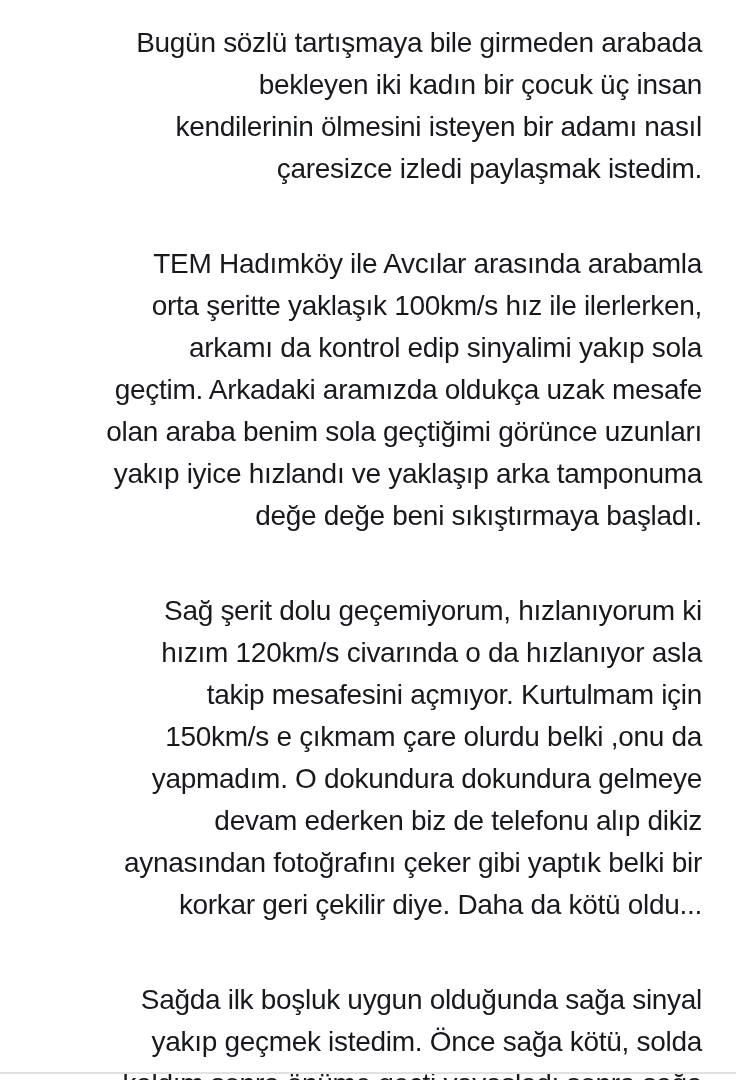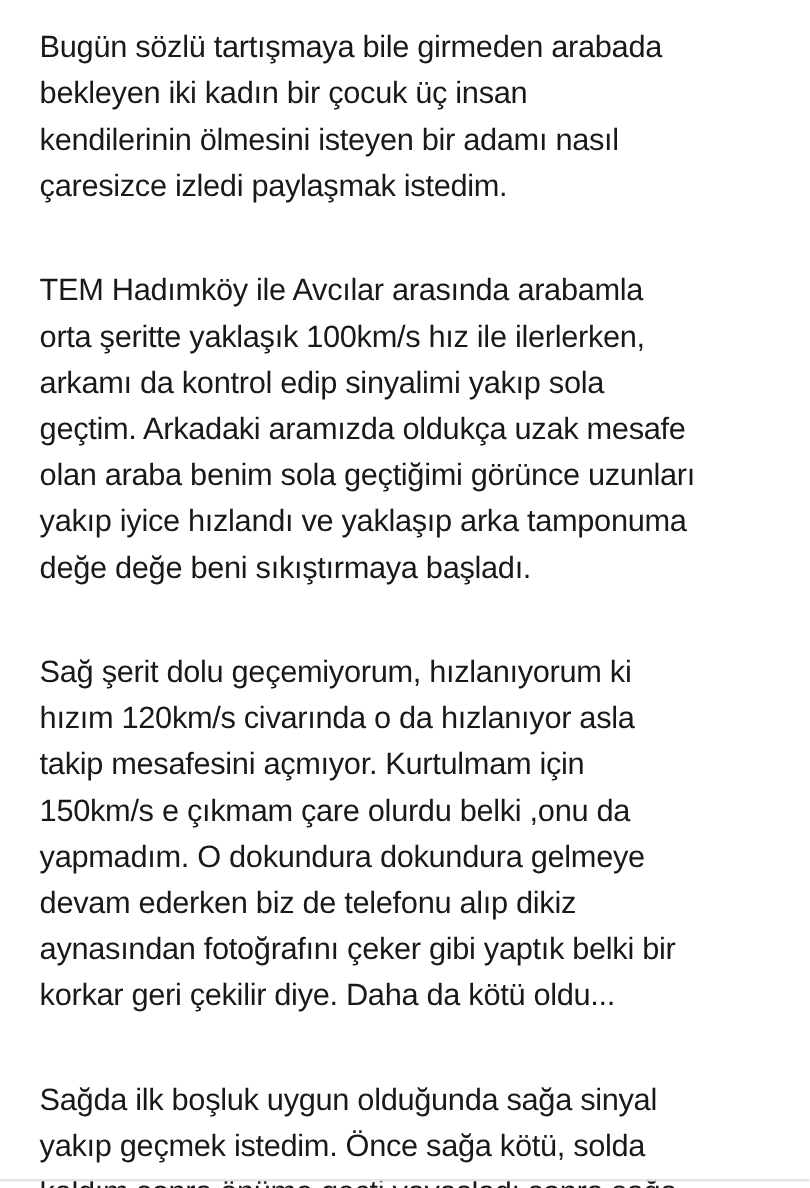--- a/index.html
+++ b/index.html
@@ -19,20 +19,21 @@
     padding: 22px 34px 0 36px;
   }
   .post-paragraph {
     margin: 0;
     font-size: 28px;
     line-height: 42px;
     letter-spacing: -0.3px;
     color: #17191c;
     white-space: pre-line;
     font-weight: 400;
+    text-align: right;
   }
   .post-paragraph + .post-paragraph {
     margin-top: 53px;
   }
   .bottom-divider {
     position: absolute;
     left: 0;
     top: 1072px;
     width: 736px;
     height: 2px;

